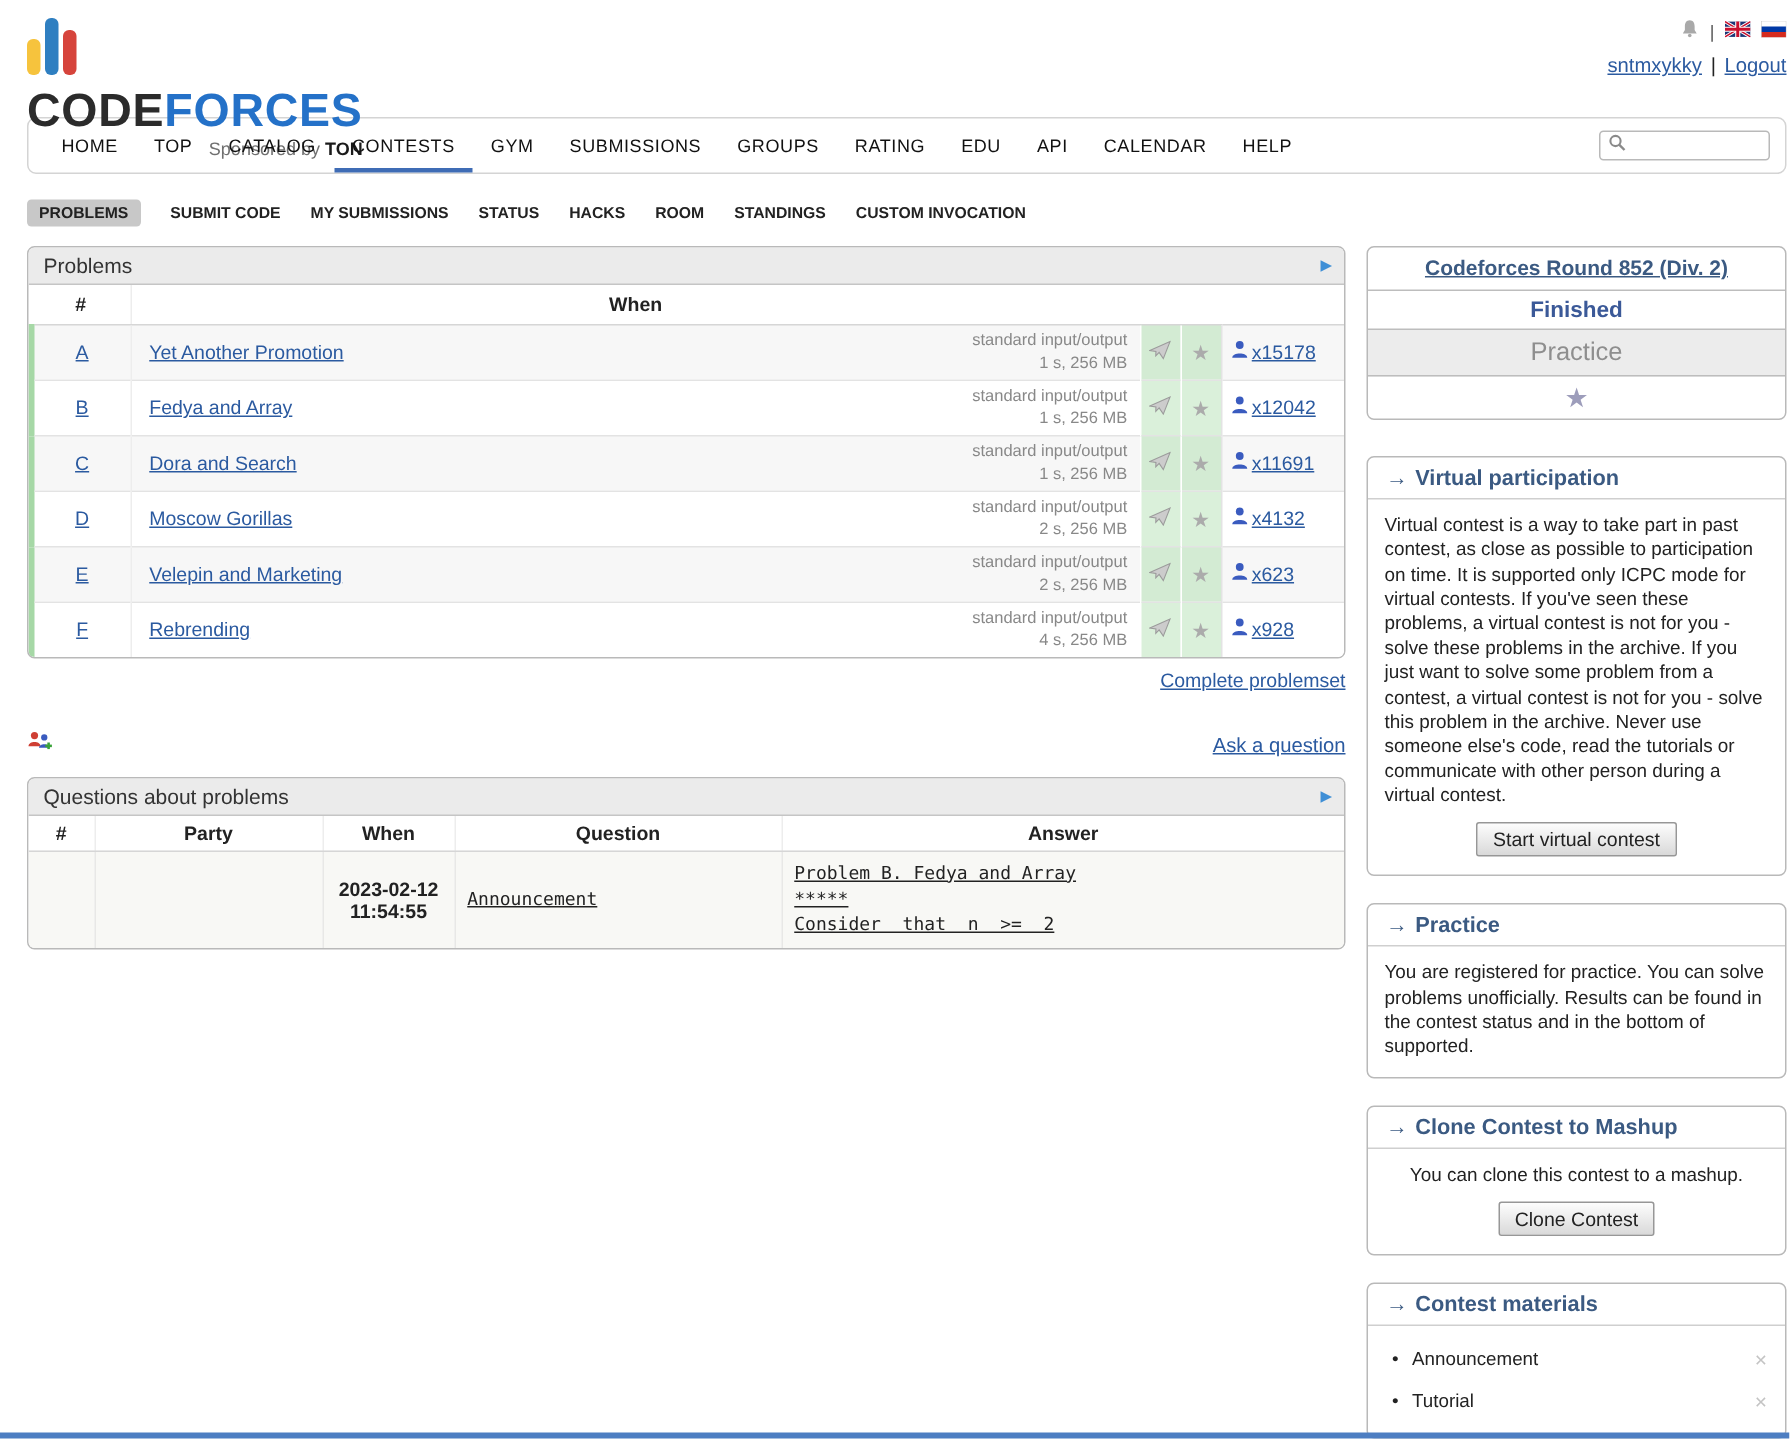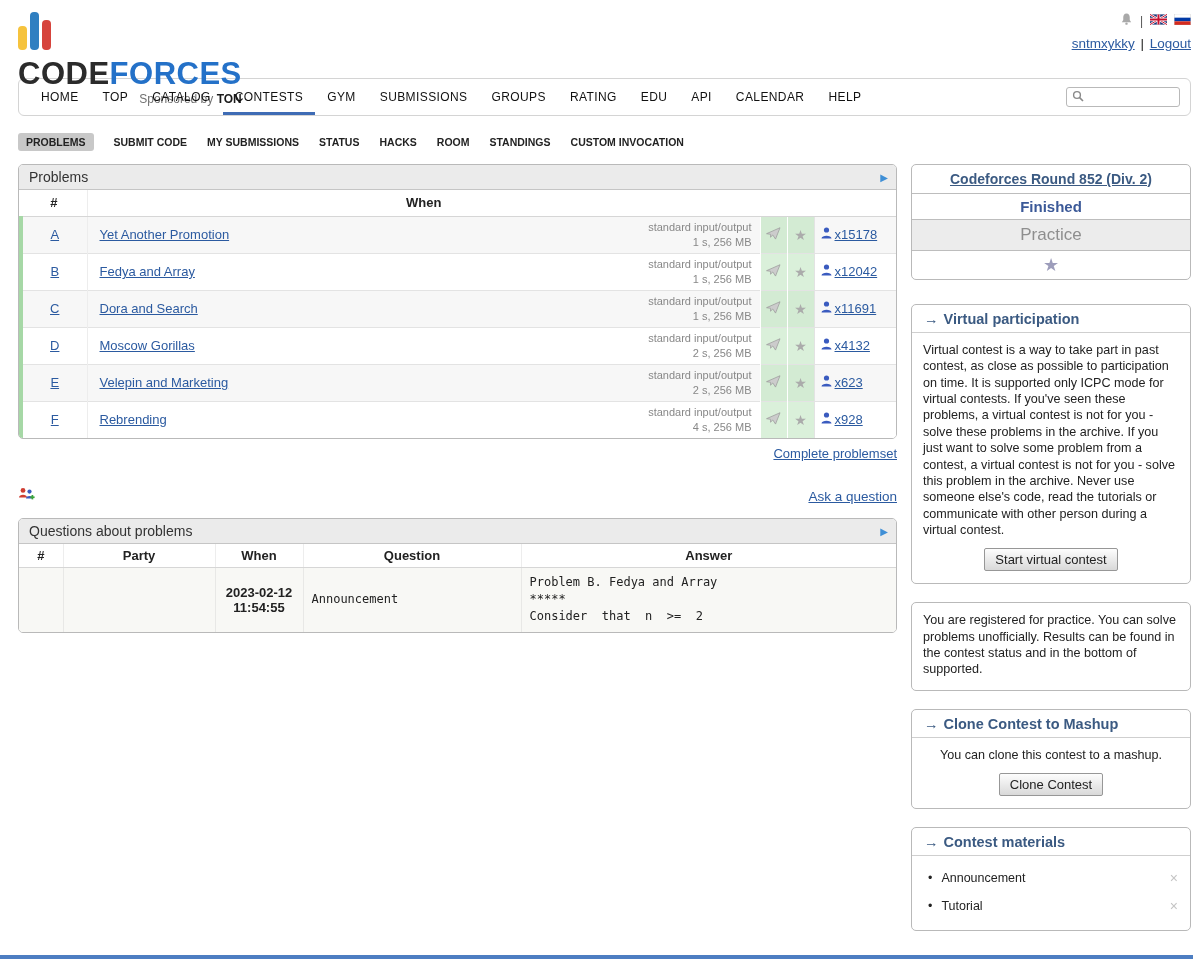--- a/index.html
+++ b/index.html
@@ -72,21 +72,21 @@
   .q-table{width:100%;border-collapse:collapse;font-size:13px;}
   .q-table th{height:23px;font-weight:bold;border-bottom:1px solid #d6d6d6;border-right:1px solid #ededed;background:#fff;}
   .q-table th:last-child{border-right:none;}
   .q-th-num{width:44px;}
   .q-th-party{width:152px;}
   .q-th-when{width:88px;}
   .q-th-question{width:218px;}
   .q-table td{background:#f8f8f5;border-right:1px solid #e8e8e6;height:62px;vertical-align:middle;}
   .q-table td:last-child{border-right:none;}
   .q-when{font-weight:bold;text-align:center;padding:4px;}
-  .q-mono{font-family:"DejaVu Sans Mono",monospace;font-size:12px;padding:6px 8px;white-space:pre-wrap;line-height:1.45;}
+  .q-mono{font-family:"DejaVu Sans Mono",monospace;font-size:12px;padding:6px 8px;white-space:pre-wrap;line-height:1.45;text-decoration:underline;}
 
   
   .side-box{margin-bottom:18px;}
   .side-box.first{margin-bottom:24px;}
   .cs-row{text-align:center;border-bottom:1px solid #bdbdbd;padding:5px 4px;}
   .cs-row:last-child{border-bottom:none;}
   .cs-title a{font-weight:bold;font-size:14px;color:#3b5a82;}
   .cs-finished{font-weight:bold;font-size:15px;color:#3b5998;padding:4px;}
   .cs-practice{font-size:17px;color:#8e8e8e;background:#ececec;padding:5px;}
   .cs-star{padding:3px;font-size:18px;color:#9d9dbb;}
@@ -431,20 +431,23 @@
         </div>
         <div class="side-body">
           <p>Virtual contest is a way to take part in past contest, as close as possible to participation on time. It is supported only ICPC mode for virtual contests. If you've seen these problems, a virtual contest is not for you - solve these problems in the archive. If you just want to solve some problem from a contest, a virtual contest is not for you - solve this problem in the archive. Never use someone else's code, read the tutorials or communicate with other person during a virtual contest.</p>
           <div class="btn-row">
             <button type="button" class="cf-btn">Start virtual contest</button>
           </div>
         </div>
       </div>
 
       <div class="box side-box">
+        <div class="side-caption">
+          <span class="sc-arrow">→</span><span>Practice</span>
+        </div>
         <div class="side-body">
           <p>You are registered for practice. You can solve problems unofficially. Results can be found in the contest status and in the bottom of supported.</p>
         </div>
       </div>
 
       <div class="box side-box">
         <div class="side-caption">
           <span class="sc-arrow">→</span><span>Clone Contest to Mashup</span>
         </div>
         <div class="side-body">

